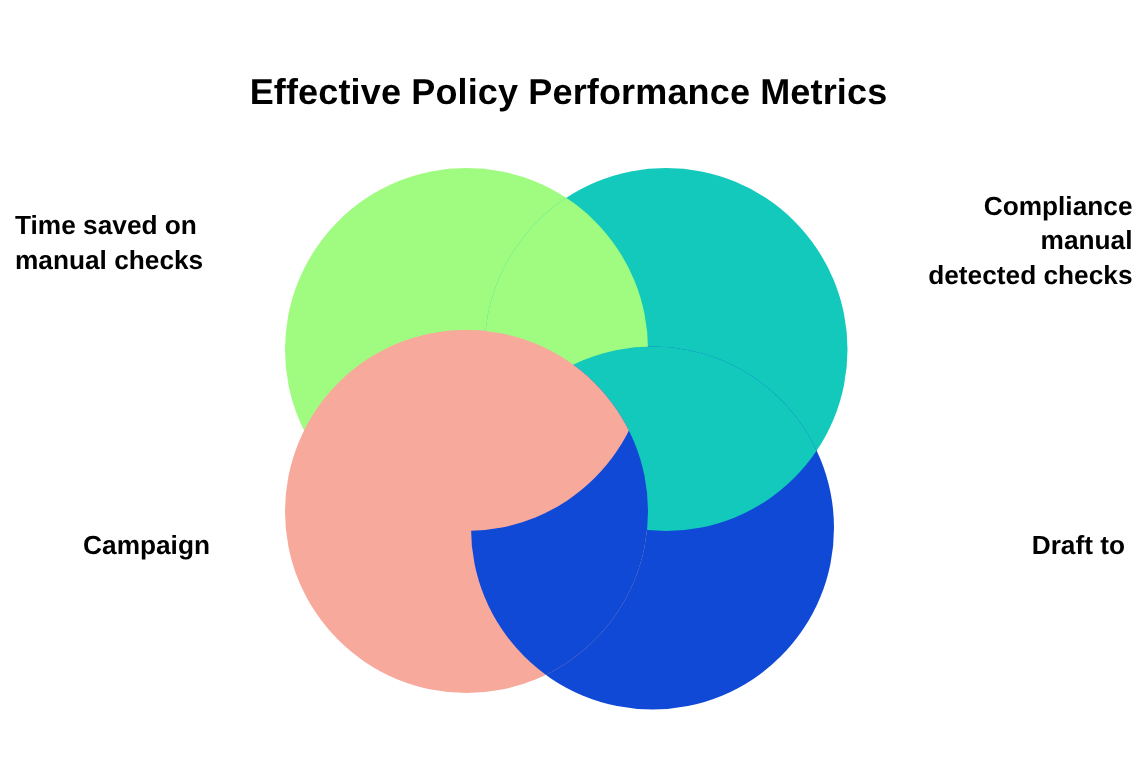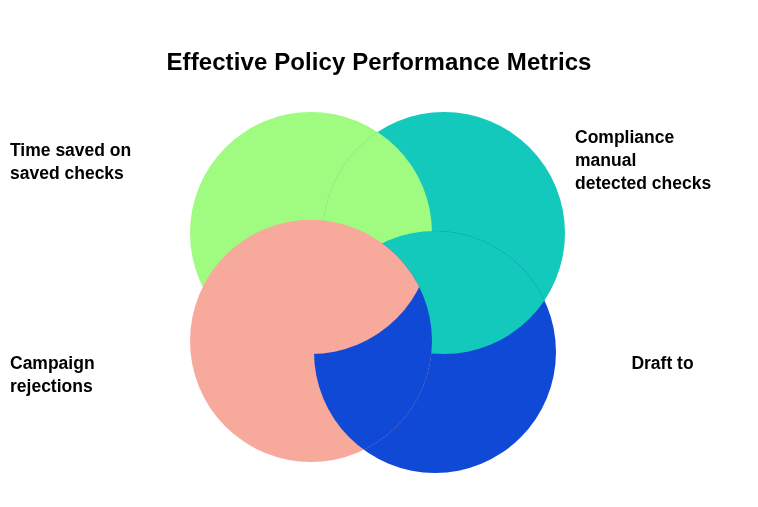--- a/index.html
+++ b/index.html
@@ -54,32 +54,33 @@
   .lbl-tl {
     left: 10px;
     top: 139px;
     width: 175px;
     text-align: left;
   }
   .lbl-tr {
     left: 575px;
     top: 126px;
     width: 180px;
-    text-align: left;
+    text-align: right;
   }
   .lbl-bl {
     left: 10px;
     top: 352px;
     width: 130px;
+    text-align: right;
   }
   .lbl-br {
     left: 575px;
     top: 352px;
     width: 175px;
-    text-align: center;
+    text-align: right;
   }
   .lbl-line { display: block; white-space: nowrap; }
 </style>
 </head>
 <body style="background: rgb(255, 255, 255);">
 
 <div class="canvas">
 
   <div class="chart-title">Effective Policy Performance Metrics</div>
 
@@ -113,31 +114,30 @@
     <g clip-path="url(#clip-pink)">
       <circle cx="435" cy="352" r="121" fill="#1049D6"></circle>
     </g>
     <g clip-path="url(#clip-green)">
       <circle cx="311" cy="341" r="121" fill="#F7A99C"></circle>
     </g>
   </svg>
 
   <div class="lbl lbl-tl">
     <span class="lbl-line">Time saved on</span>
-    <span class="lbl-line">saved checks</span>
+    <span class="lbl-line">manual checks</span>
   </div>
 
   <div class="lbl lbl-tr">
     <span class="lbl-line">Compliance</span>
     <span class="lbl-line">manual</span>
     <span class="lbl-line">detected checks</span>
   </div>
 
   <div class="lbl lbl-bl">
     <span class="lbl-line">Campaign</span>
-    <span class="lbl-line">rejections</span>
   </div>
 
   <div class="lbl lbl-br">
     <span class="lbl-line">Draft to</span>
   </div>
 
 </div>
 
 </body></html>

